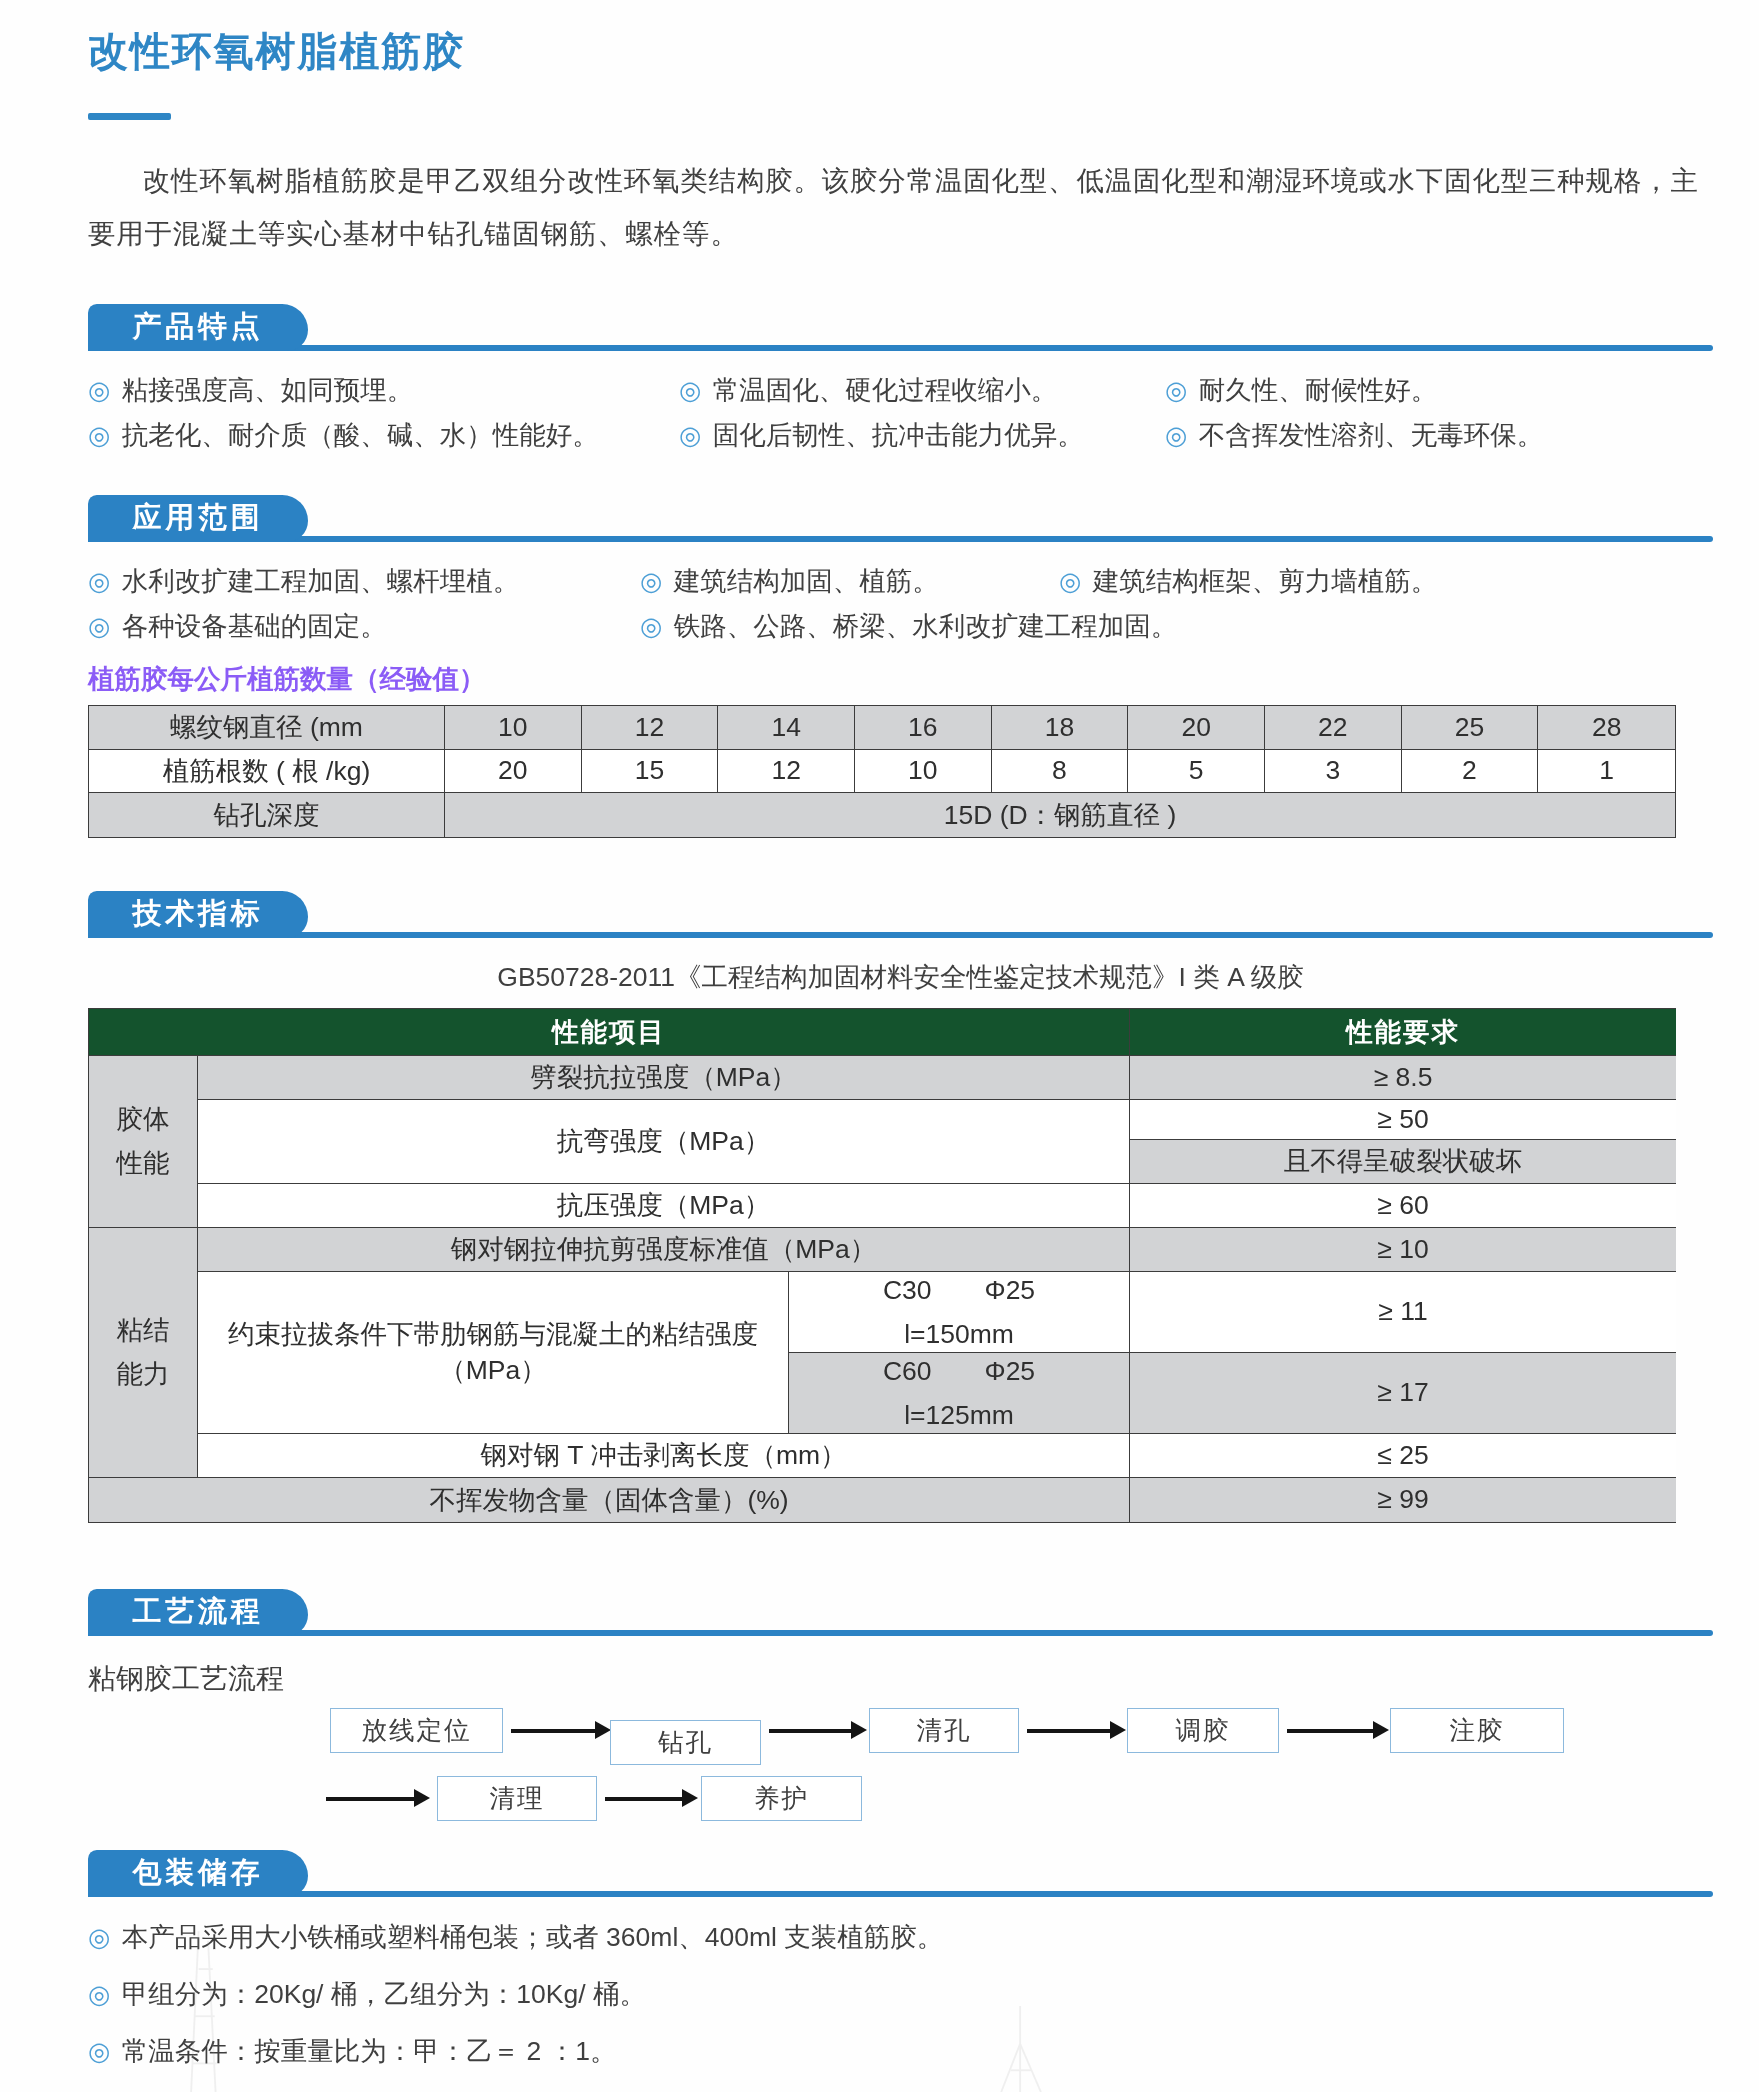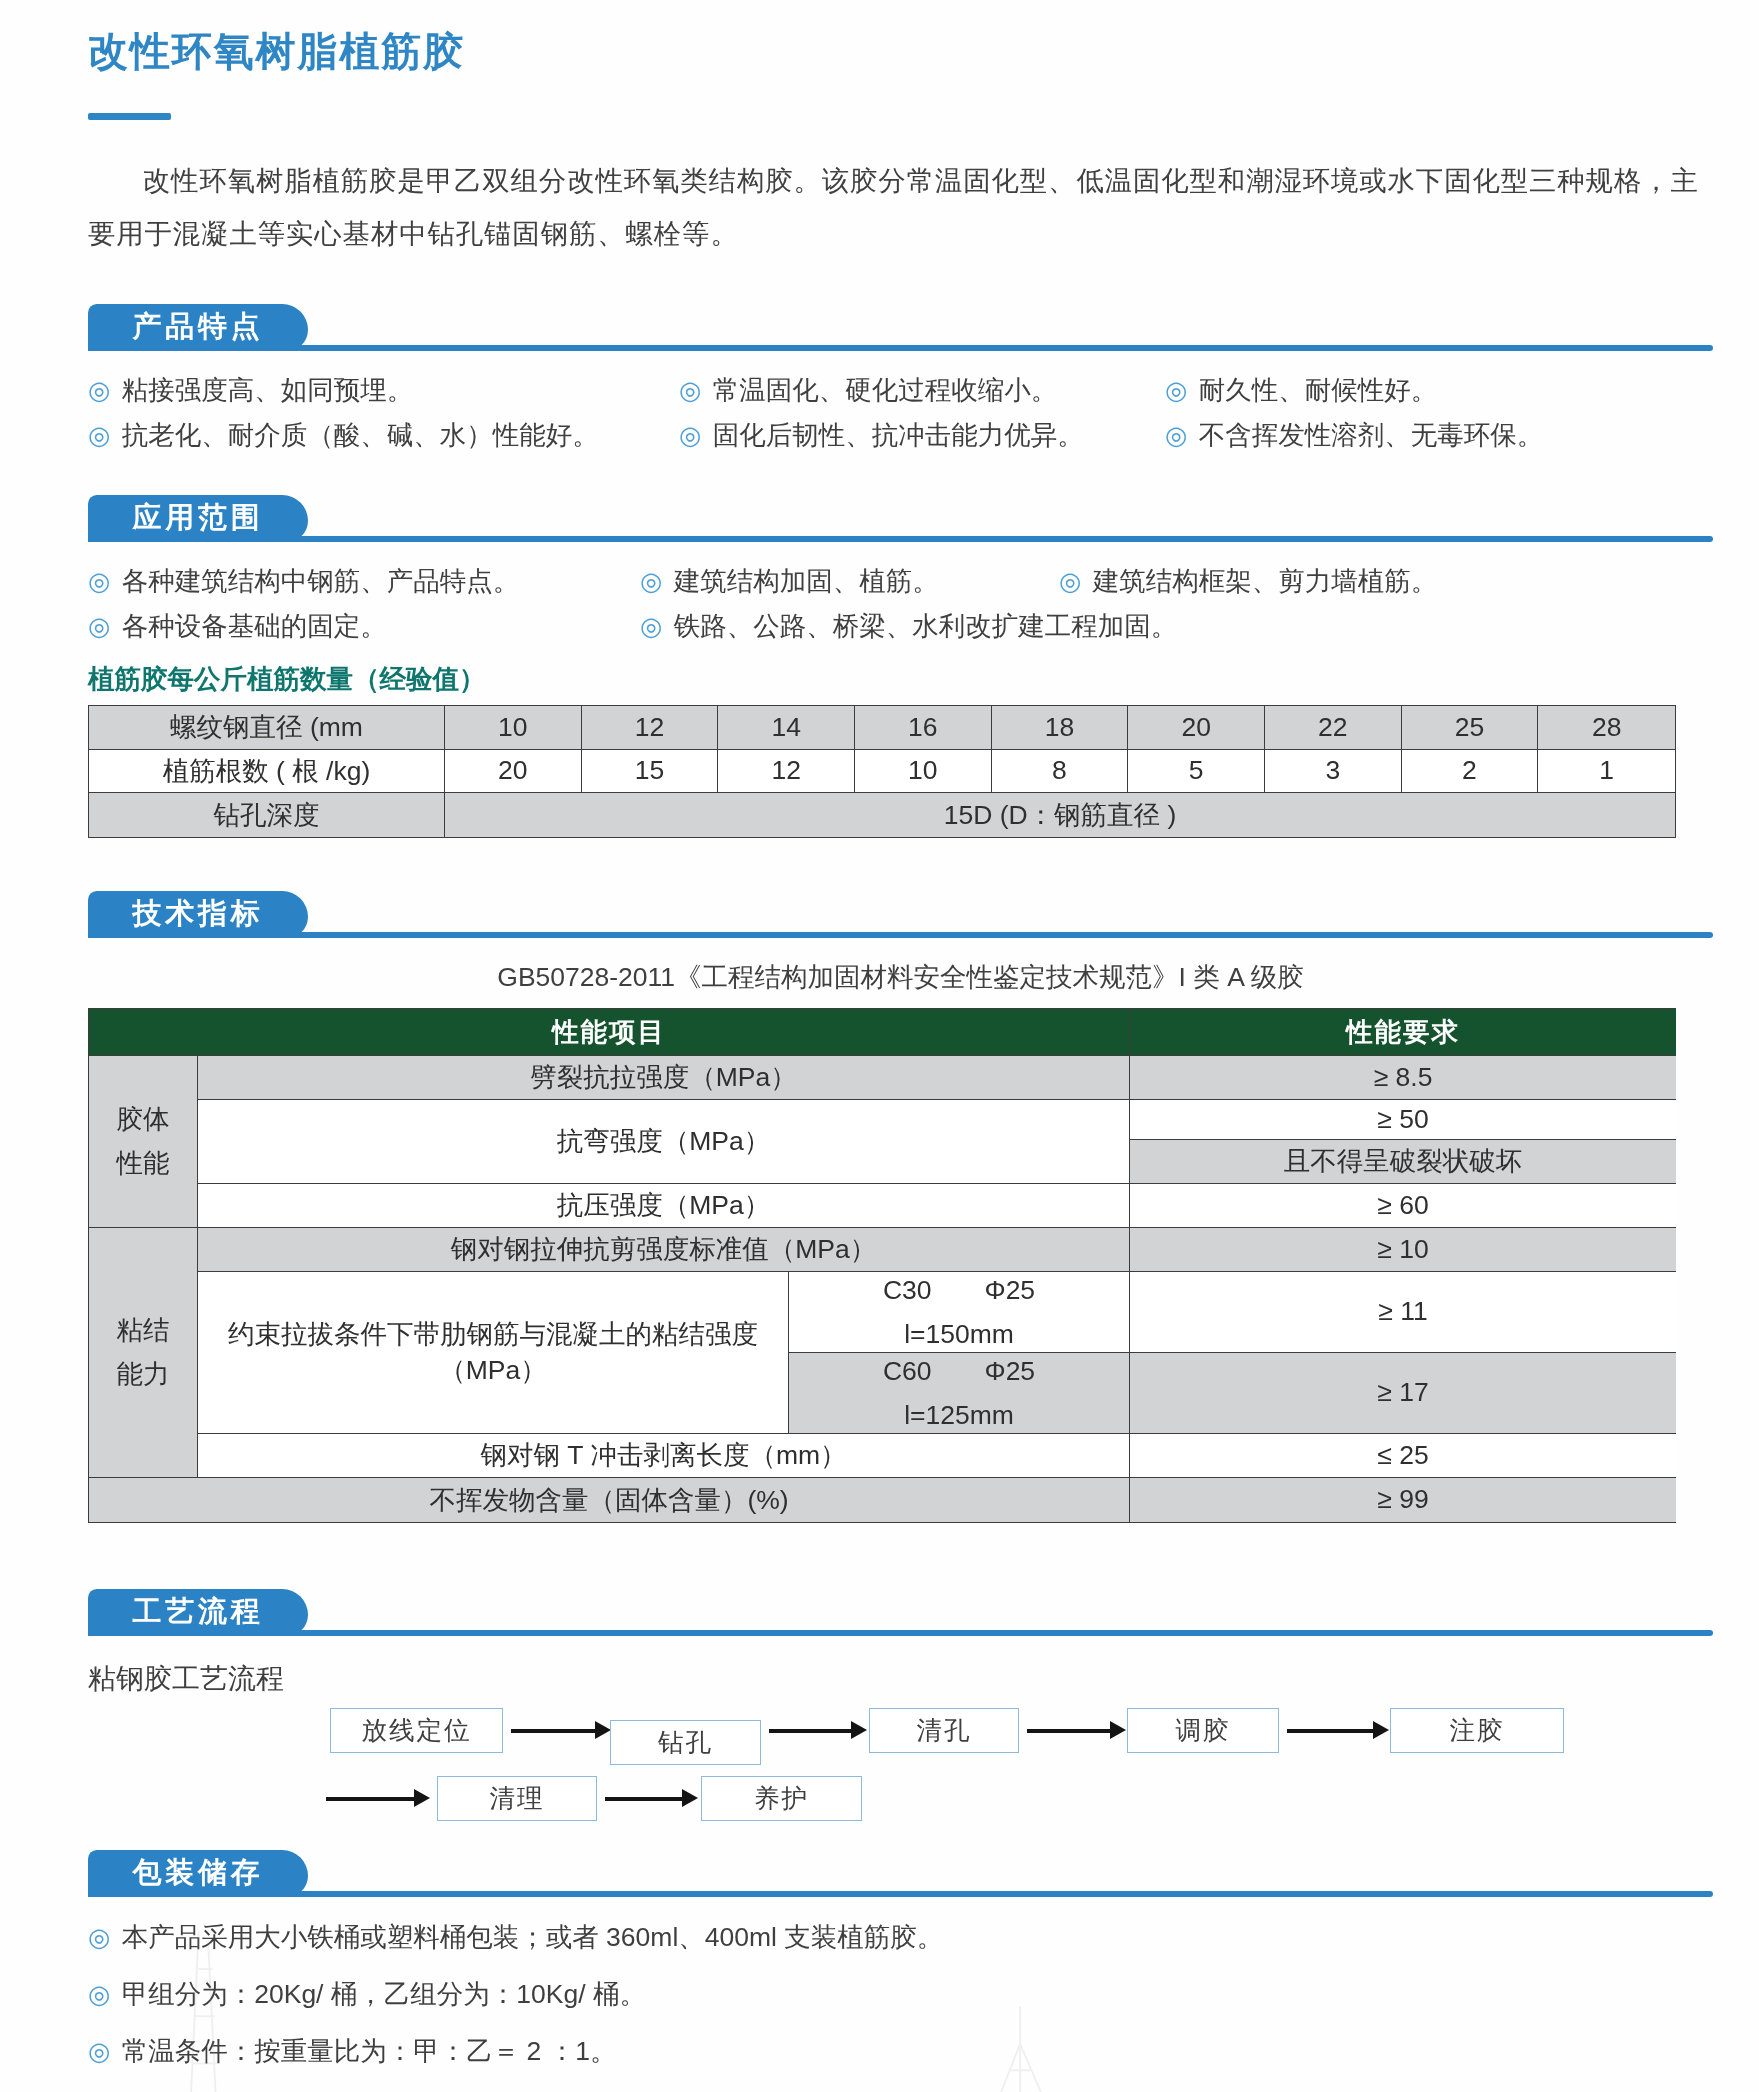--- a/index.html
+++ b/index.html
@@ -28,21 +28,21 @@
   }
 
   
   .bullet-grid { display:grid; margin-top:23px; row-gap:13.2px; }
   .features-grid { grid-template-columns:591px 486px 1fr; }
   .apps-grid { grid-template-columns:552px 419px 1fr; }
   .bullet-item { display:flex; align-items:flex-start; font-size:26.5px; line-height:32px; color:#3f3f3f; }
   .bullet-mark { color:#4d9fd6; font-size:25.6px; margin-right:11.4px; line-height:32px; }
 
   
-  .table-caption { margin-top:19px; font-size:26.5px; font-weight:bold; color:#0f766e; }
+  .table-caption { margin-top:19px; font-size:26.5px; font-weight:bold; color:#8b5cf6; }
 
   
   .rebar-table {
     margin-top:7.6px; width:1586px; border:1.9px solid #3c3c3c; box-sizing:content-box;
     display:grid; grid-template-columns:356px repeat(9,1fr); grid-template-rows:44px 43px 44px;
   }
   .cell {
     display:flex; align-items:center; justify-content:center; text-align:center;
     font-size:26.5px; color:#2f2f2f;
     border-right:1.9px solid #3c3c3c; border-bottom:1.9px solid #3c3c3c;
@@ -125,21 +125,21 @@
         </div>
     </div>
 
     <div class="section-head">
       <span class="section-tab">应用范围</span>
       <span class="head-bar"></span>
     </div>
     <div class="bullet-grid apps-grid">
       <div class="bullet-item">
           <span class="bullet-mark">◎</span>
-          <span>各种建筑结构中钢筋、产品特点。</span>
+          <span>水利改扩建工程加固、螺杆埋植。</span>
         </div>
       <div class="bullet-item">
           <span class="bullet-mark">◎</span>
           <span>建筑结构加固、植筋。</span>
         </div>
       <div class="bullet-item">
           <span class="bullet-mark">◎</span>
           <span>建筑结构框架、剪力墙植筋。</span>
         </div>
       <div class="bullet-item">

